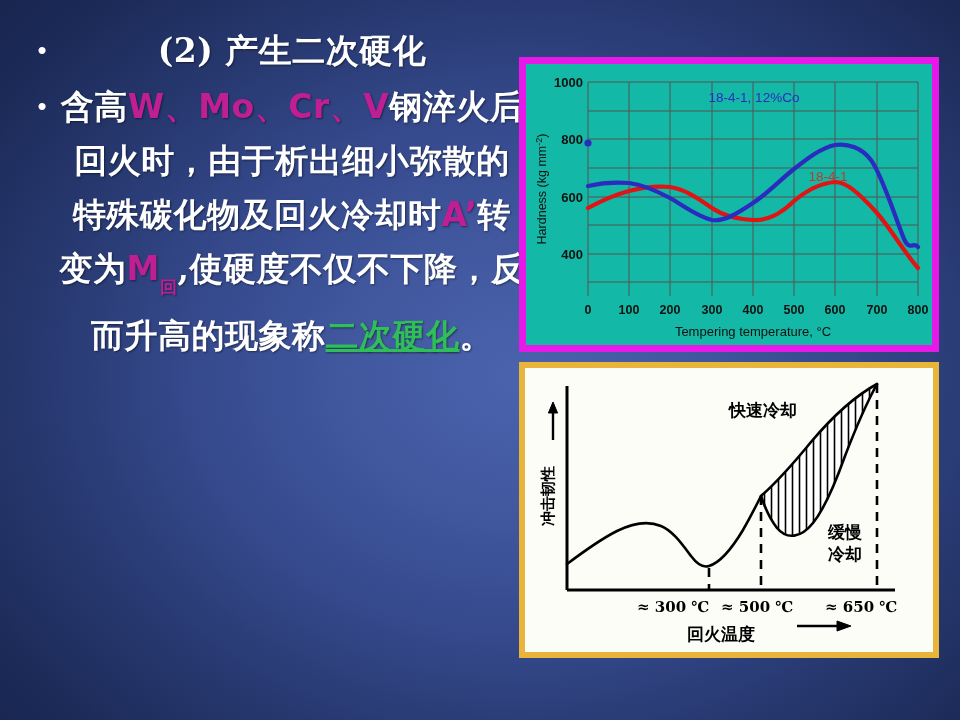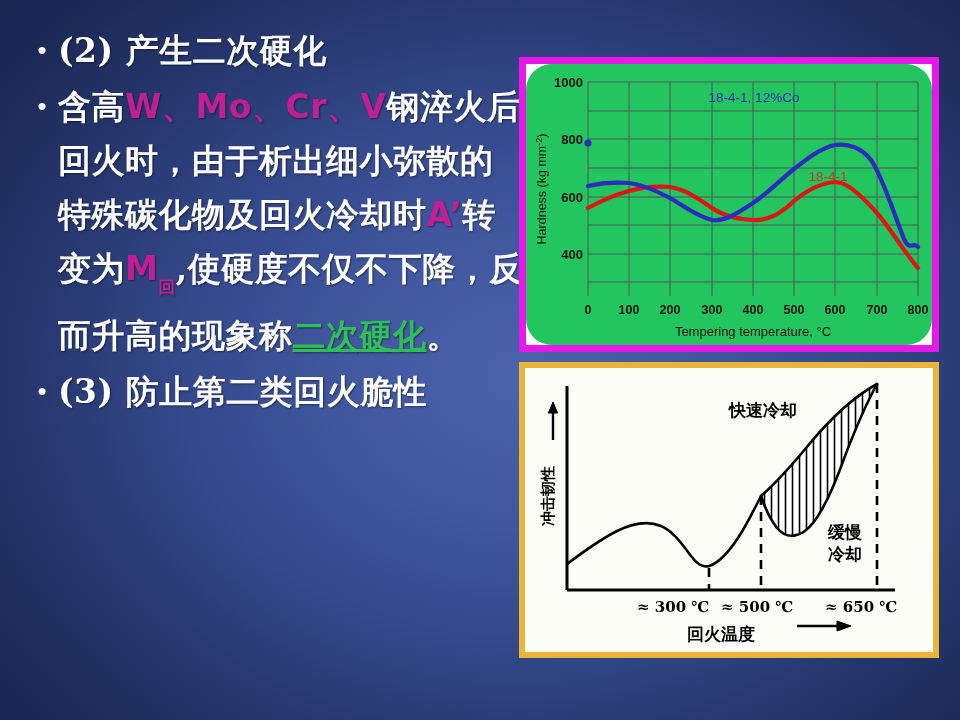--- a/index.html
+++ b/index.html
@@ -33,20 +33,21 @@
     position: absolute;
     left: 26px;
     top: 24px;
     width: 500px;
   }
 
   .bullet-row {
     display: flex;
     align-items: flex-start;
     margin-bottom: 2px;
+    text-align: center;
   }
   .bullet-dot {
     flex: 0 0 auto;
     width: 32px;
     text-align: center;
     color: #ffffff;
     font-size: 26px;
     line-height: 52px;
     font-family: "Liberation Sans", sans-serif;
   }
@@ -85,23 +86,22 @@
     height: 295px;
     background: #ffffff;
     border: 7px solid #e819e8;
     box-sizing: border-box;
     padding: 0;
   }
   #chart-top .inner {
     position: relative;
     width: 100%;
     height: 100%;
-    background: #22c55e;
-    overflow: hidden;
-    border-radius: 26px;
+    background: #14b8a6;
+    overflow: hidden;
   }
 
   #chart-bottom {
     position: absolute;
     left: 519px;
     top: 362px;
     width: 420px;
     height: 296px;
     background: #ffffff;
     border: 6px solid #e8b53a;
@@ -141,26 +141,20 @@
       <div class="bullet-body">
         <span>(2) 产生二次硬化</span>
       </div>
     </div>
 
     <div class="bullet-row">
       <div class="bullet-dot"></div>
       <div class="bullet-body"><span>含高</span><span class="mag lat">W</span><span class="mag">、</span><span class="mag lat">Mo</span><span class="mag">、</span><span class="mag lat">Cr</span><span class="mag">、</span><span class="mag lat">V</span><span>钢淬火后回火时，由于析出细小弥散的特殊碳化物及回火冷却时</span><span class="mag lat">A’</span><span>转变为</span><span class="mag lat">M</span><span class="mag sub">回</span><span>,使硬度不仅不下降，反而升高的现象称</span><span class="grn">二次硬化</span><span>。</span></div>
     </div>
 
-    <div class="bullet-row">
-      <div class="bullet-dot"></div>
-      <div class="bullet-body">
-        <span>(3) 防止第二类回火脆性</span>
-      </div>
-    </div>
 
 
   </div>
 
   <div id="chart-top">
     <div class="inner">
       <svg width="406" height="281" viewBox="0 0 406 281">
 
         <g stroke="#555" stroke-width="1" fill="none">
 

